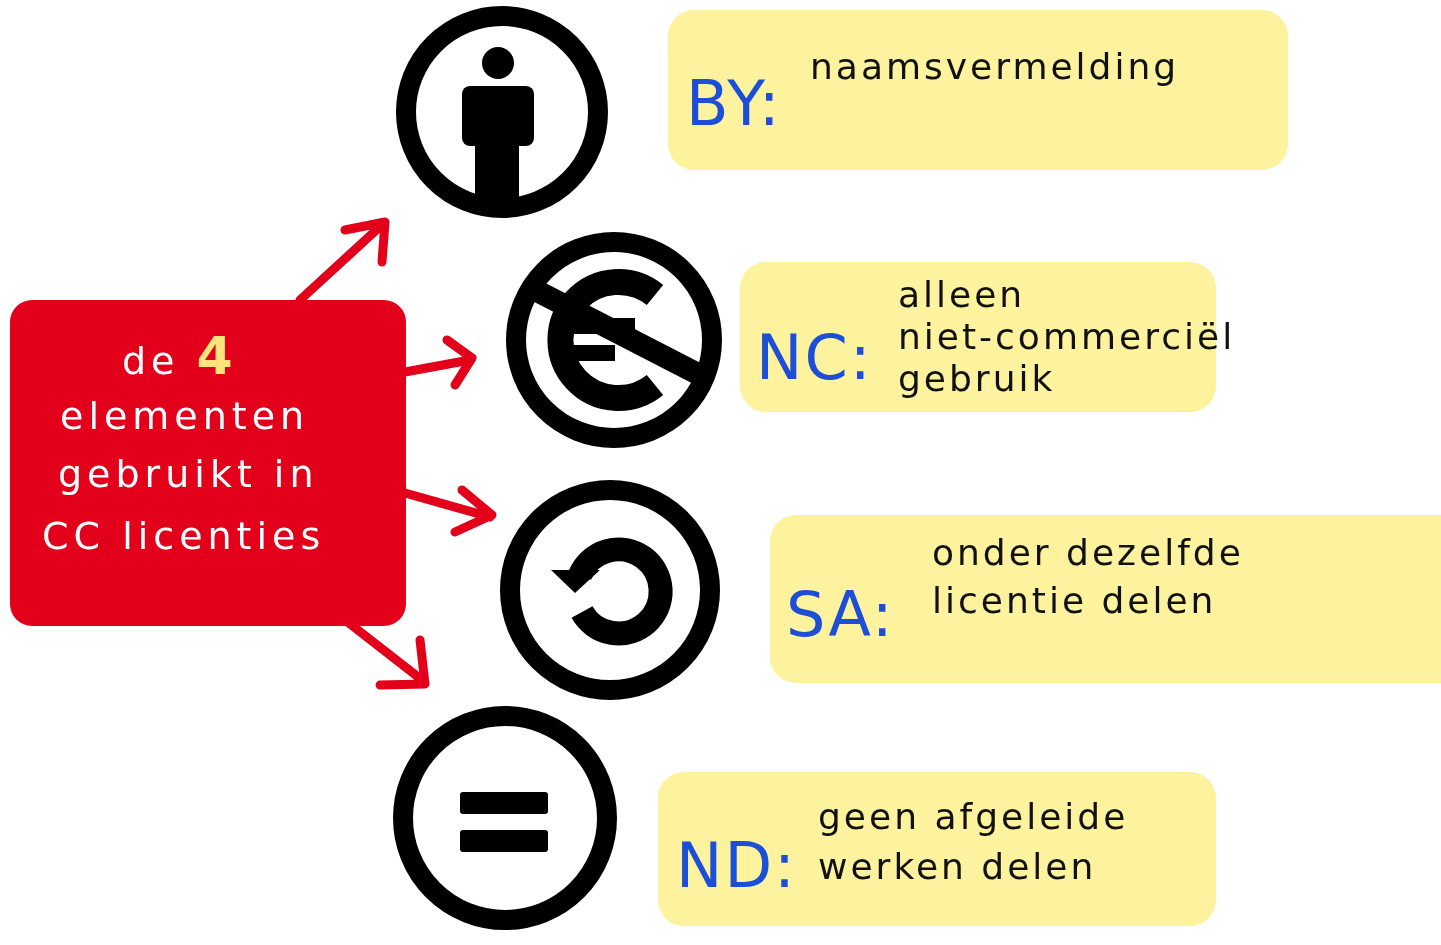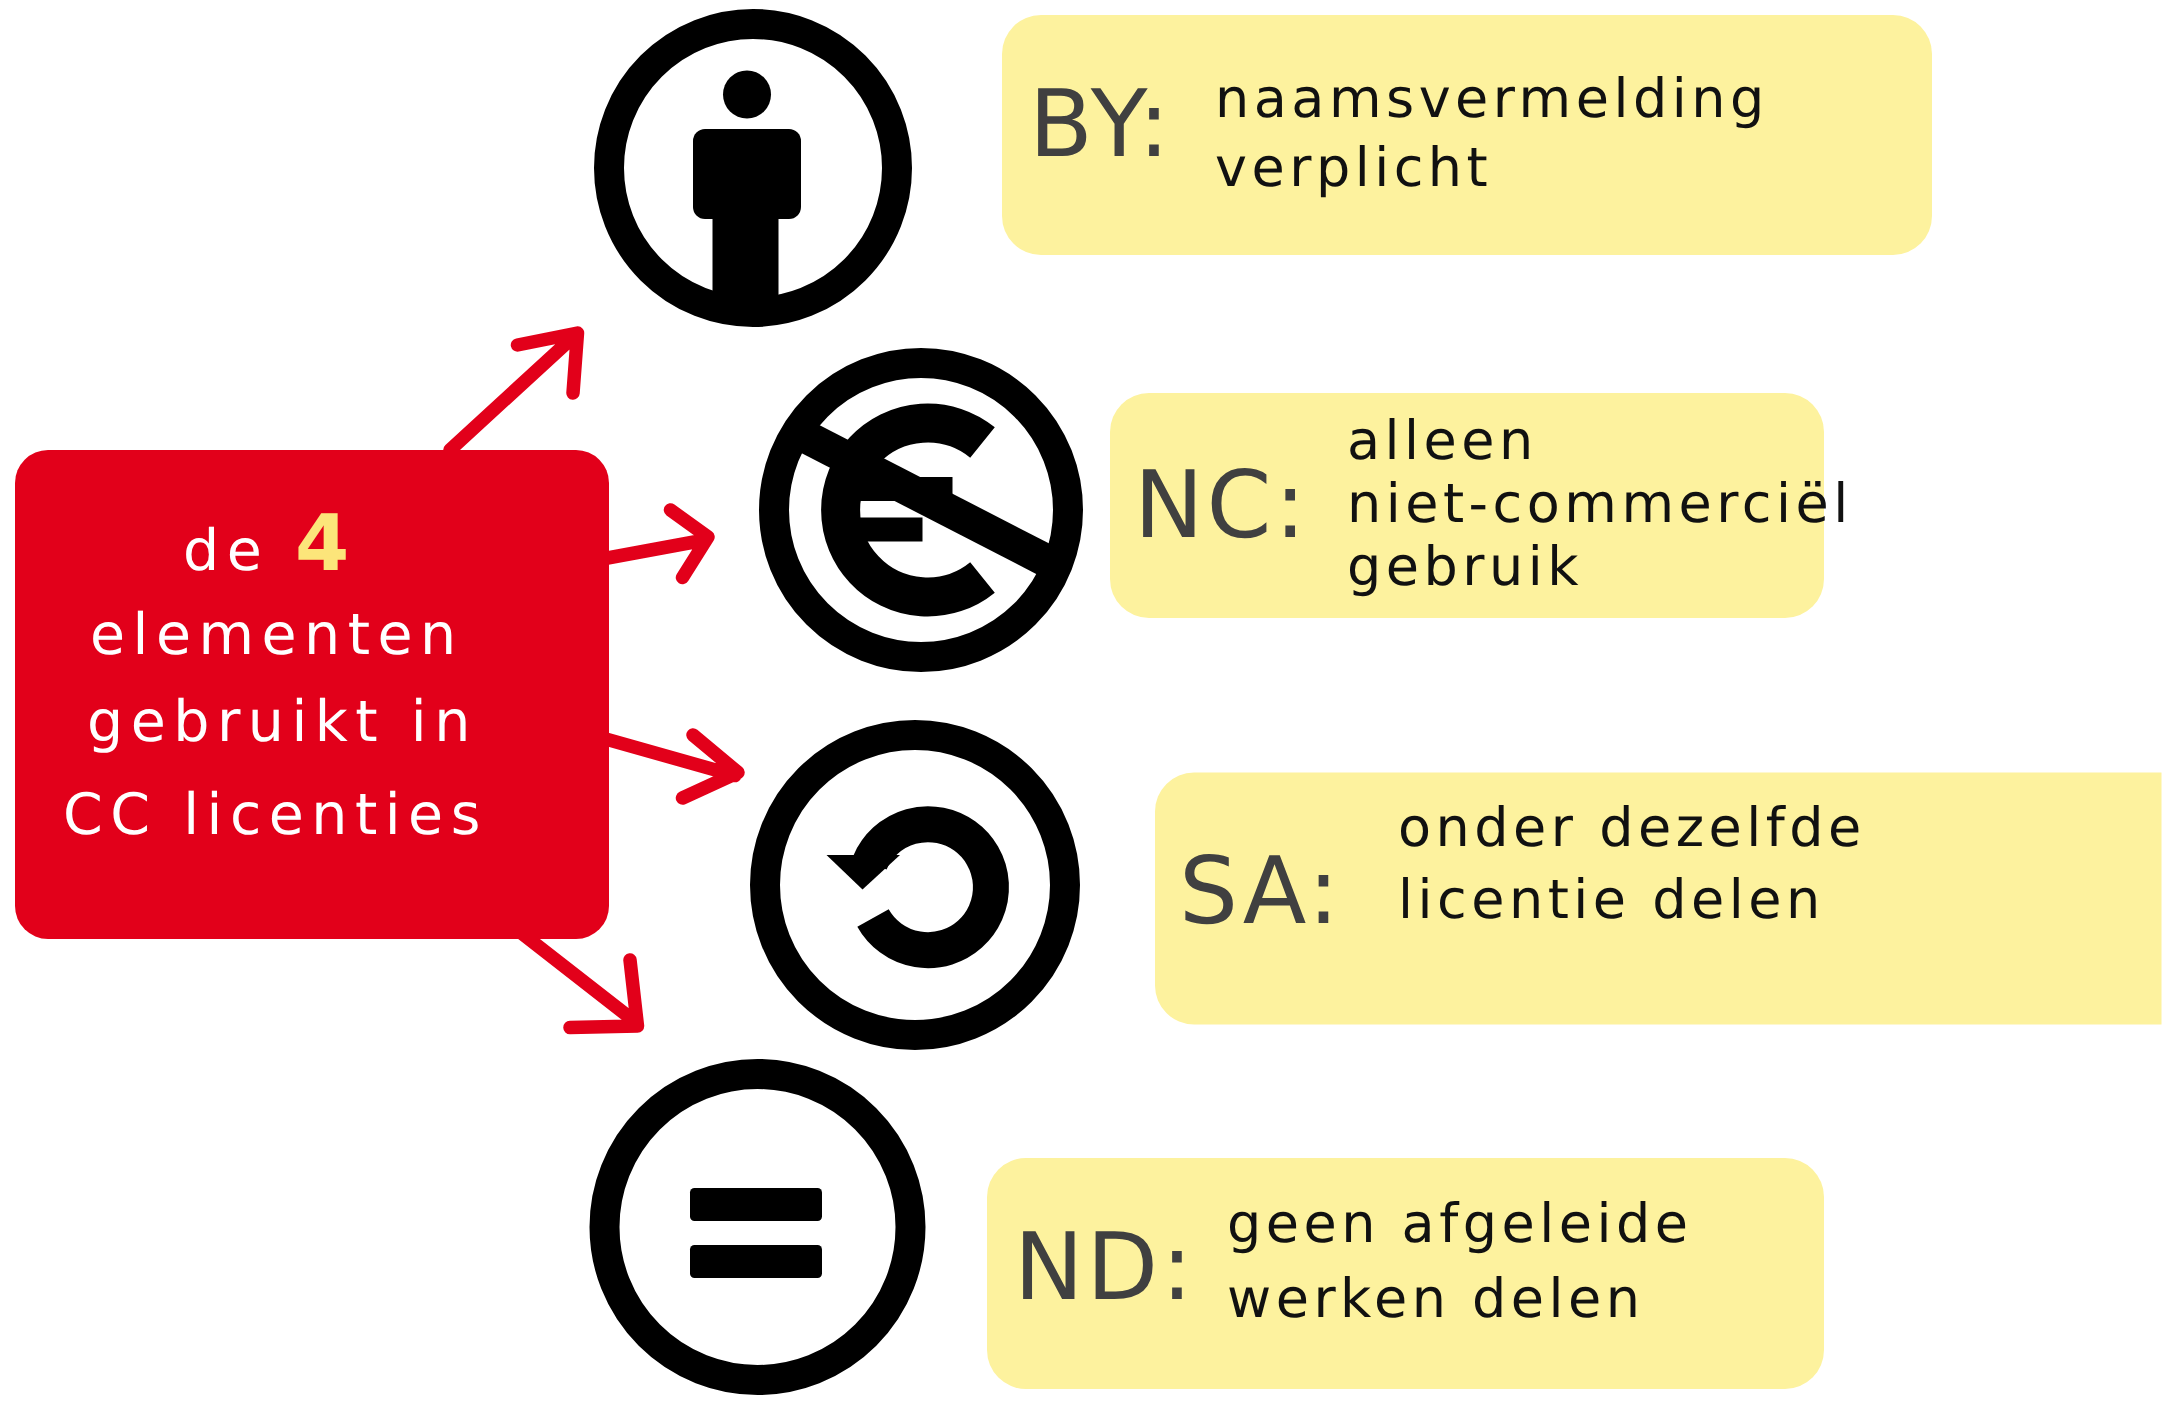--- a/index.html
+++ b/index.html
@@ -4,26 +4,26 @@
 <style>
   html, body { margin:0; padding:0; background:#ffffff; }
   body { width:1441px; height:945px; position:relative; overflow:hidden;
          font-family:"DejaVu Sans", sans-serif; }
   .abs { position:absolute; }
   svg.layer { position:absolute; left:0; top:0; }
   .redbox { left:10px; top:300px; width:396px; height:326px; background:#e2001a;
             border-radius:22px; }
   .redbox .lines { position:absolute; left:0; top:0; width:100%; height:100%;
             color:#ffffff; font-family:"DejaVu Sans", sans-serif; font-size:38px;
-            letter-spacing:5px; line-height:62px; }
+            letter-spacing:5px; line-height:48px; }
   .redbox .ln { position:absolute; white-space:nowrap; }
   .four { color:#fce57a; font-weight:bold; font-size:52px; }
   .ylabel { background:#fdf29e; border-radius:26px; }
-  .ylabel .code { position:absolute; color:#404040; font-family:"DejaVu Sans", sans-serif;
-            font-size:62px; letter-spacing:2px; }
+  .ylabel .code { position:absolute; color:#1d4ed8; font-family:"DejaVu Sans", sans-serif;
+            font-size:62px; letter-spacing:2px;margin-top:21px; }
   .ylabel .desc { position:absolute; color:#111111; font-family:"DejaVu Sans", sans-serif;
             font-size:36px; font-weight:normal; letter-spacing:3px; line-height:46px; white-space:nowrap; }
 </style>
 </head>
 <body>
 
 <svg class="layer" width="1441" height="945">
   <g stroke="#e2001a" stroke-width="9" fill="none" stroke-linecap="round" stroke-linejoin="round">
 
     <path d="M300 300 L385 222 M345 230 L385 222 L382 262"></path>
@@ -75,21 +75,20 @@
     <circle cx="505" cy="818" r="102" fill="#fff" stroke="#000" stroke-width="20"></circle>
     <rect x="460" y="792" width="88" height="22" rx="3" fill="#000"></rect>
     <rect x="460" y="830" width="88" height="22" rx="3" fill="#000"></rect>
   </g>
 </svg>
 
 <div class="abs ylabel" style="left:668px;top:10px;width:620px;height:160px;">
   <div class="code" style="left:18px;top:36px;">BY:</div>
   <div class="desc" style="left:142px;top:34px;">
     <div>naamsvermelding</div>
-    <div>verplicht</div>
   </div>
 </div>
 
 <div class="abs ylabel" style="left:740px;top:262px;width:476px;height:150px;">
   <div class="code" style="left:16px;top:38px;">NC:</div>
   <div class="desc" style="left:158px;top:12px;line-height:42px;">
     <div>alleen</div>
     <div>niet-commerciël</div>
     <div>gebruik</div>
   </div>

